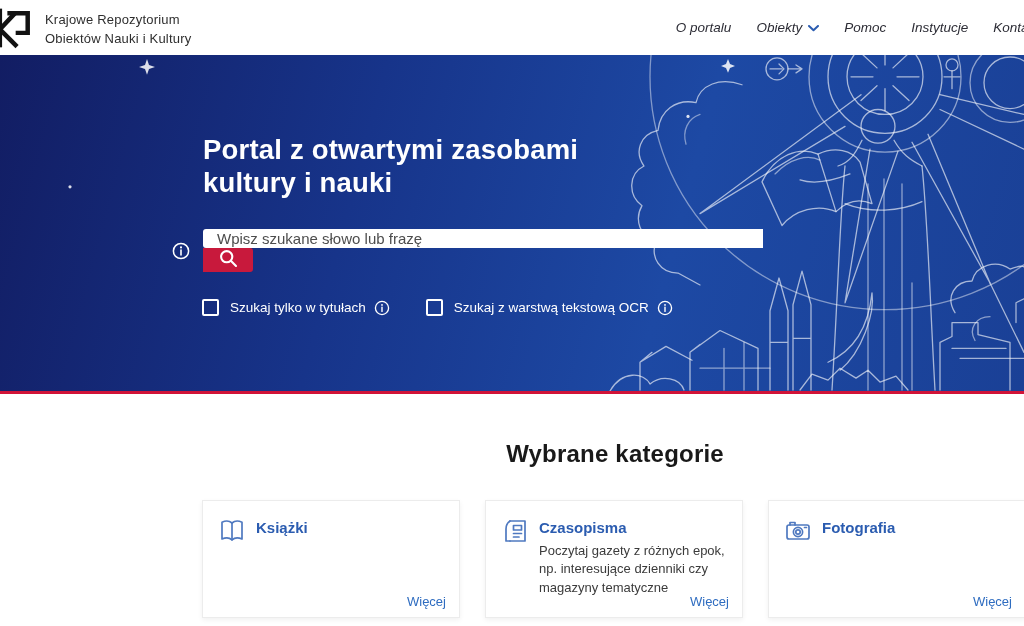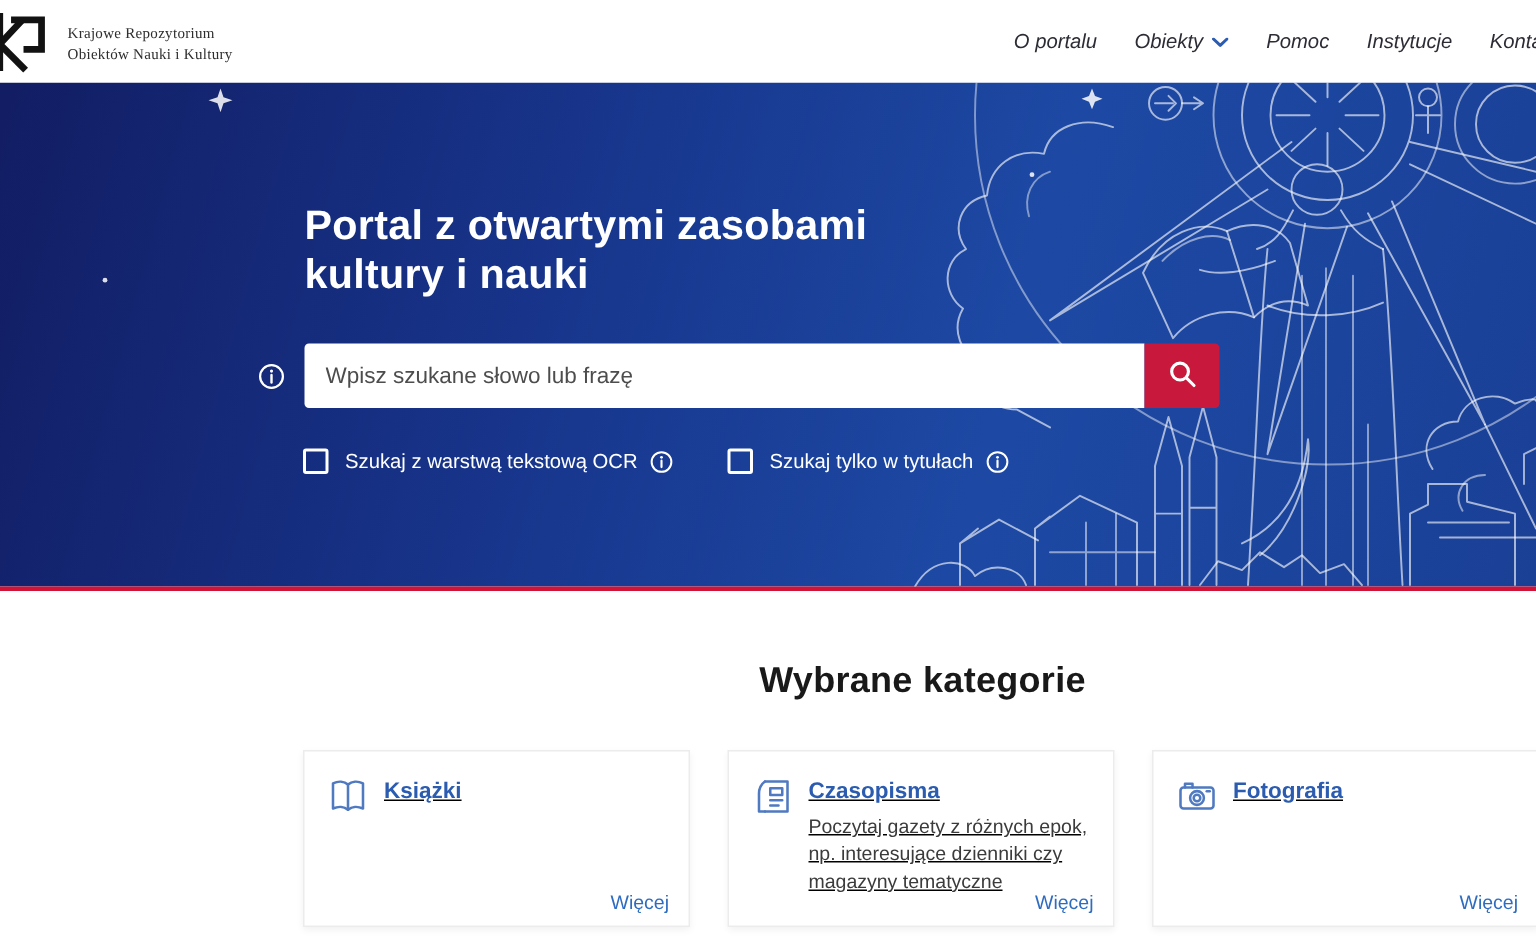--- a/index.html
+++ b/index.html
@@ -6,36 +6,36 @@
   html,body { width:1024px; height:626px; }
   body {
     position:relative; overflow:hidden; background:#ffffff;
     font-family:"Liberation Sans","DejaVu Sans",sans-serif;
   }
   a { text-decoration:none; color:inherit; }
 
   
   .topbar { position:absolute; left:0; top:0; width:100%; height:55px; background:#ffffff; z-index:5; }
   .logo { position:absolute; left:-7px; top:6px; display:flex; align-items:center; gap:9px; cursor:pointer; }
-  .logo-text { font-size:10px; line-height:1.4; color:#2e2e2e; letter-spacing:.2px;font-family:Liberation Serif, serif; }
+  .logo-text { font-size:13px; line-height:1.4; color:#2e2e2e; letter-spacing:.2px; }
   .mainnav { position:absolute; right:-15px; top:0; height:55px; display:flex; align-items:center; gap:25px; font-size:13.5px; color:#2c2c35; white-space:nowrap; }
   .mainnav a { cursor:pointer; display:flex; align-items:flex-end; gap:6px;font-style:italic; }
 
   
   .hero {
     position:absolute; left:0; top:55px; width:1024px; height:339px;
     background:linear-gradient(105deg,#121d63 0%,#17348a 35%,#1d49a4 65%,#1a4096 100%);
     border-bottom:3px solid #d11338;
   }
   .hero-art { position:absolute; inset:0; width:100%; height:100%; }
   .hero-title {
     position:absolute; left:203px; top:78px; width:395px;
     color:#ffffff; font-size:27.5px; font-weight:bold; line-height:1.2; letter-spacing:.2px;
   }
-  .search-row { position:absolute; left:203px; top:174px; display:flex; height:43px; }
+  .search-row { position:absolute; left:203px; top:174px; display:flex; height:43px;flex-direction:column; }
   .search-input {
     width:560px; height:43px; border:none; outline:none; padding:0 14px;
     font-size:15px; color:#333; border-radius:3px 0 0 3px; background:#ffffff;
     font-family:"Liberation Sans","DejaVu Sans",sans-serif;
   }
   .search-input::placeholder { color:#4d4d4d; opacity:1; }
   .search-btn {
     width:50px; height:43px; border:none; background:#c8193c; border-radius:0 3px 3px 0;
     display:flex; align-items:center; justify-content:center; cursor:pointer;
   }
@@ -48,21 +48,21 @@
   
   .section-title {
     position:absolute; left:0; top:440px; width:1230px; text-align:center;
     font-size:24px; font-weight:bold; color:#191919; letter-spacing:.2px;
   }
   .cards { position:absolute; left:202px; top:500px; display:flex; gap:25px; }
   .card {
     width:258px; height:118px; background:#ffffff; border:1px solid #ececec;
     box-shadow:0 2px 5px rgba(0,0,0,.06); position:relative; padding:16px 13px 10px 15px;
   }
-  .card-row { display:flex; gap:10px;text-decoration:underline; }
+  .card-row { display:flex; gap:10px; }
   .card-icon { flex:0 0 28px; color:#4f79c0; }
   .card-title { font-size:15px; font-weight:bold; color:#2b5cb0; margin:2px 0 6px; cursor:pointer; }
   .card-desc { font-size:13px; color:#3b3b3b; line-height:1.42; }
   .card-more { position:absolute; right:13px; bottom:8px; font-size:13px; color:#2e6cc0; cursor:pointer; }
 </style>
 </head>
 <body>
 
 <header class="topbar">
   <a class="logo">
@@ -190,32 +190,32 @@
           <circle cx="8.7" cy="8.7" r="5.6"></circle>
           <path d="M13.1 13.1 L18 18"></path>
         </svg>
       </span>
     </button>
   </div>
 
   <div class="cb-row">
     <label class="cb-item">
       <span class="cb-box"></span>
-      <span>Szukaj z warstwą tekstową OCR</span>
+      <span>Szukaj tylko w tytułach</span>
       <span class="inf">
         <svg width="16" height="16" viewBox="0 0 18 18" fill="none">
           <circle cx="9" cy="9" r="7.4" stroke="#ffffff" stroke-width="1.5"></circle>
           <circle cx="9" cy="5.5" r="1.05" fill="#ffffff"></circle>
           <path d="M9 8 V12.8" stroke="#ffffff" stroke-width="1.6" stroke-linecap="round"></path>
         </svg>
       </span>
     </label>
     <label class="cb-item">
       <span class="cb-box"></span>
-      <span>Szukaj tylko w tytułach</span>
+      <span>Szukaj z warstwą tekstową OCR</span>
       <span class="inf">
         <svg width="16" height="16" viewBox="0 0 18 18" fill="none">
           <circle cx="9" cy="9" r="7.4" stroke="#ffffff" stroke-width="1.5"></circle>
           <circle cx="9" cy="5.5" r="1.05" fill="#ffffff"></circle>
           <path d="M9 8 V12.8" stroke="#ffffff" stroke-width="1.6" stroke-linecap="round"></path>
         </svg>
       </span>
     </label>
   </div>
 </section>

